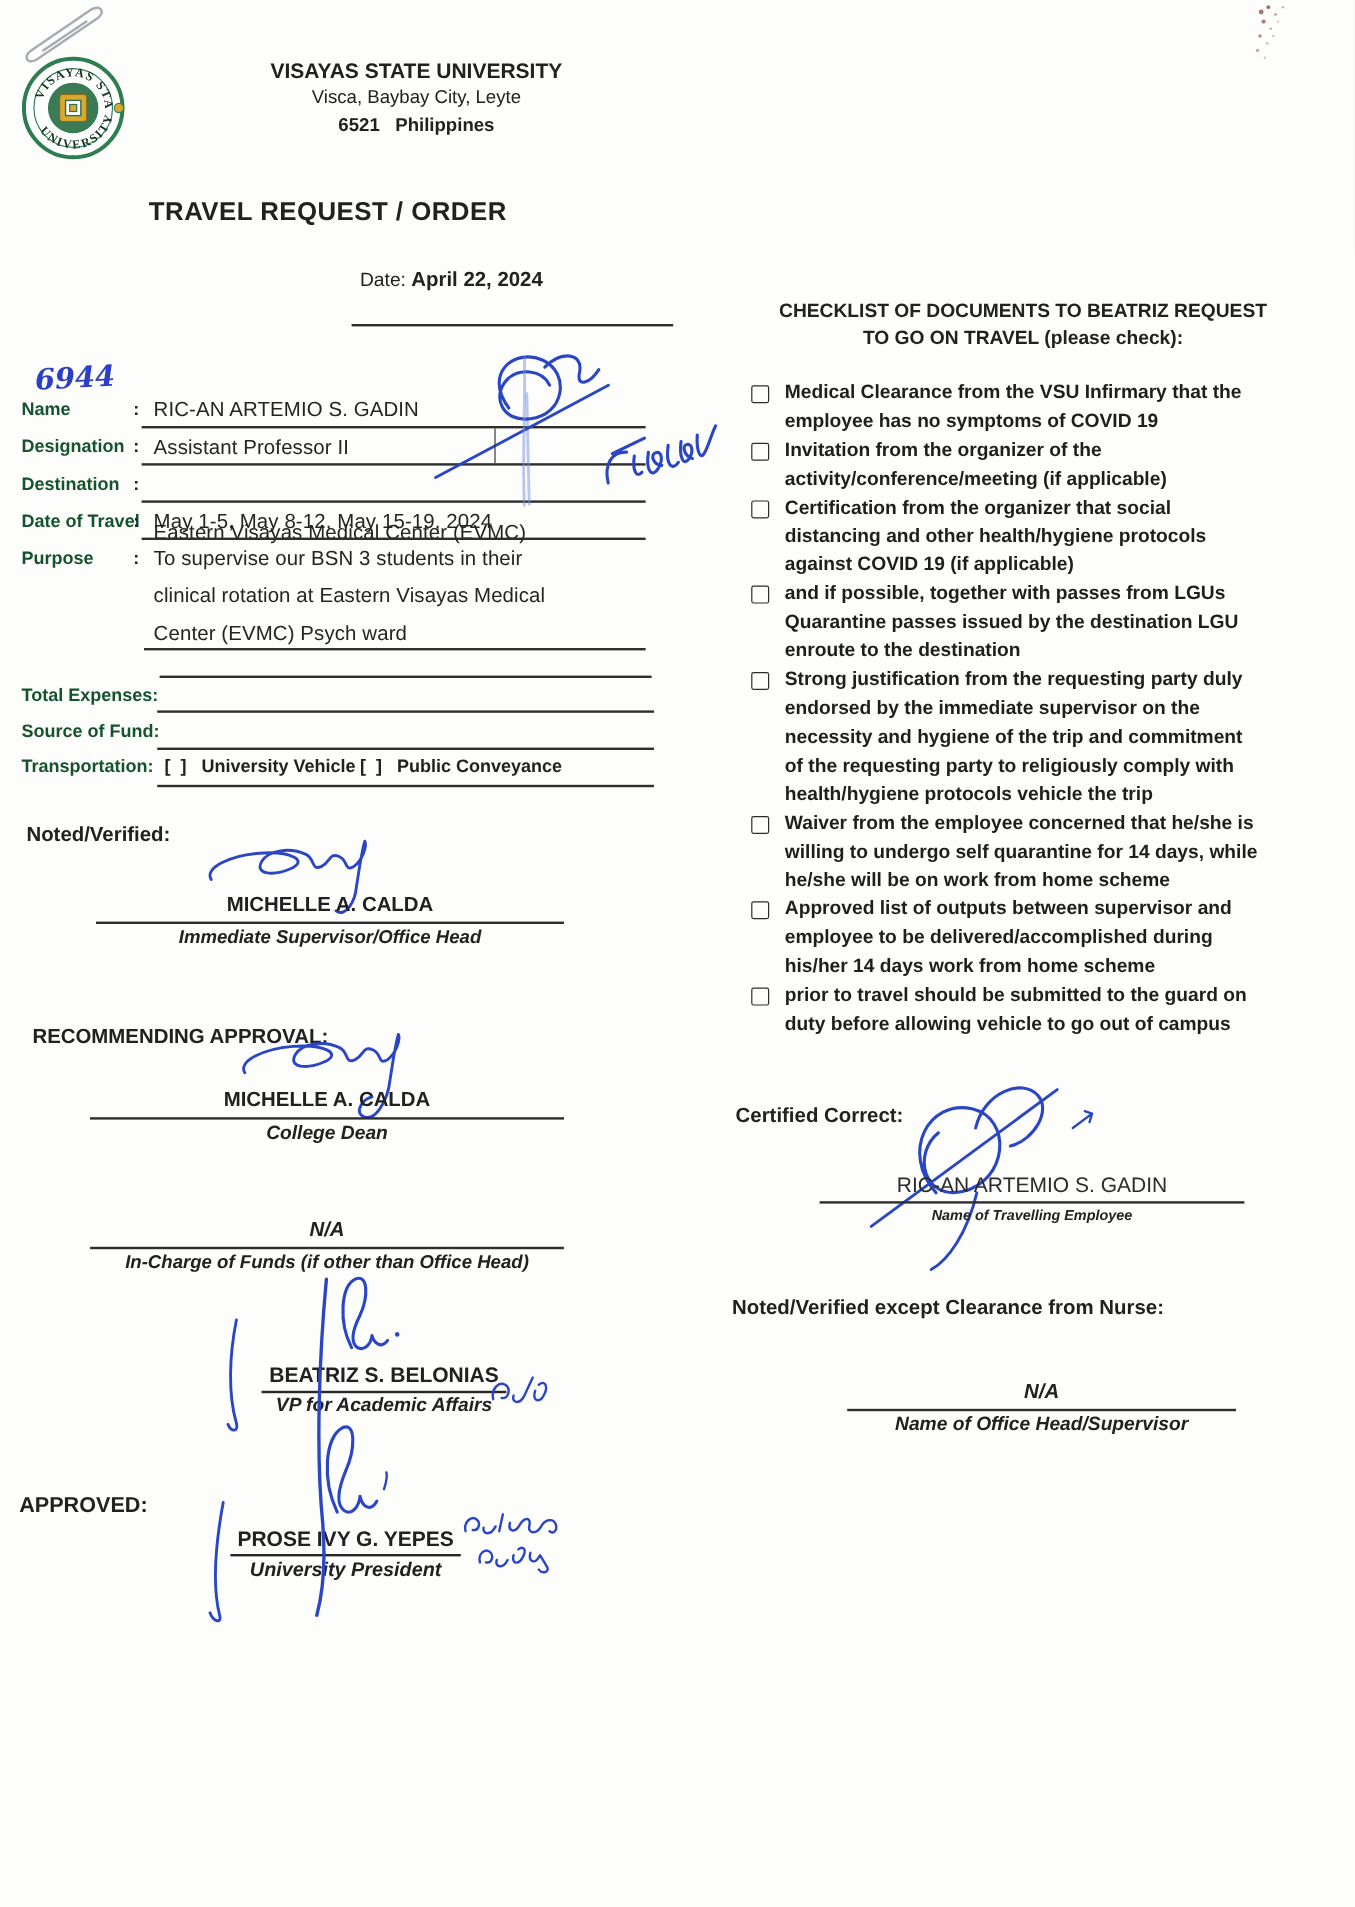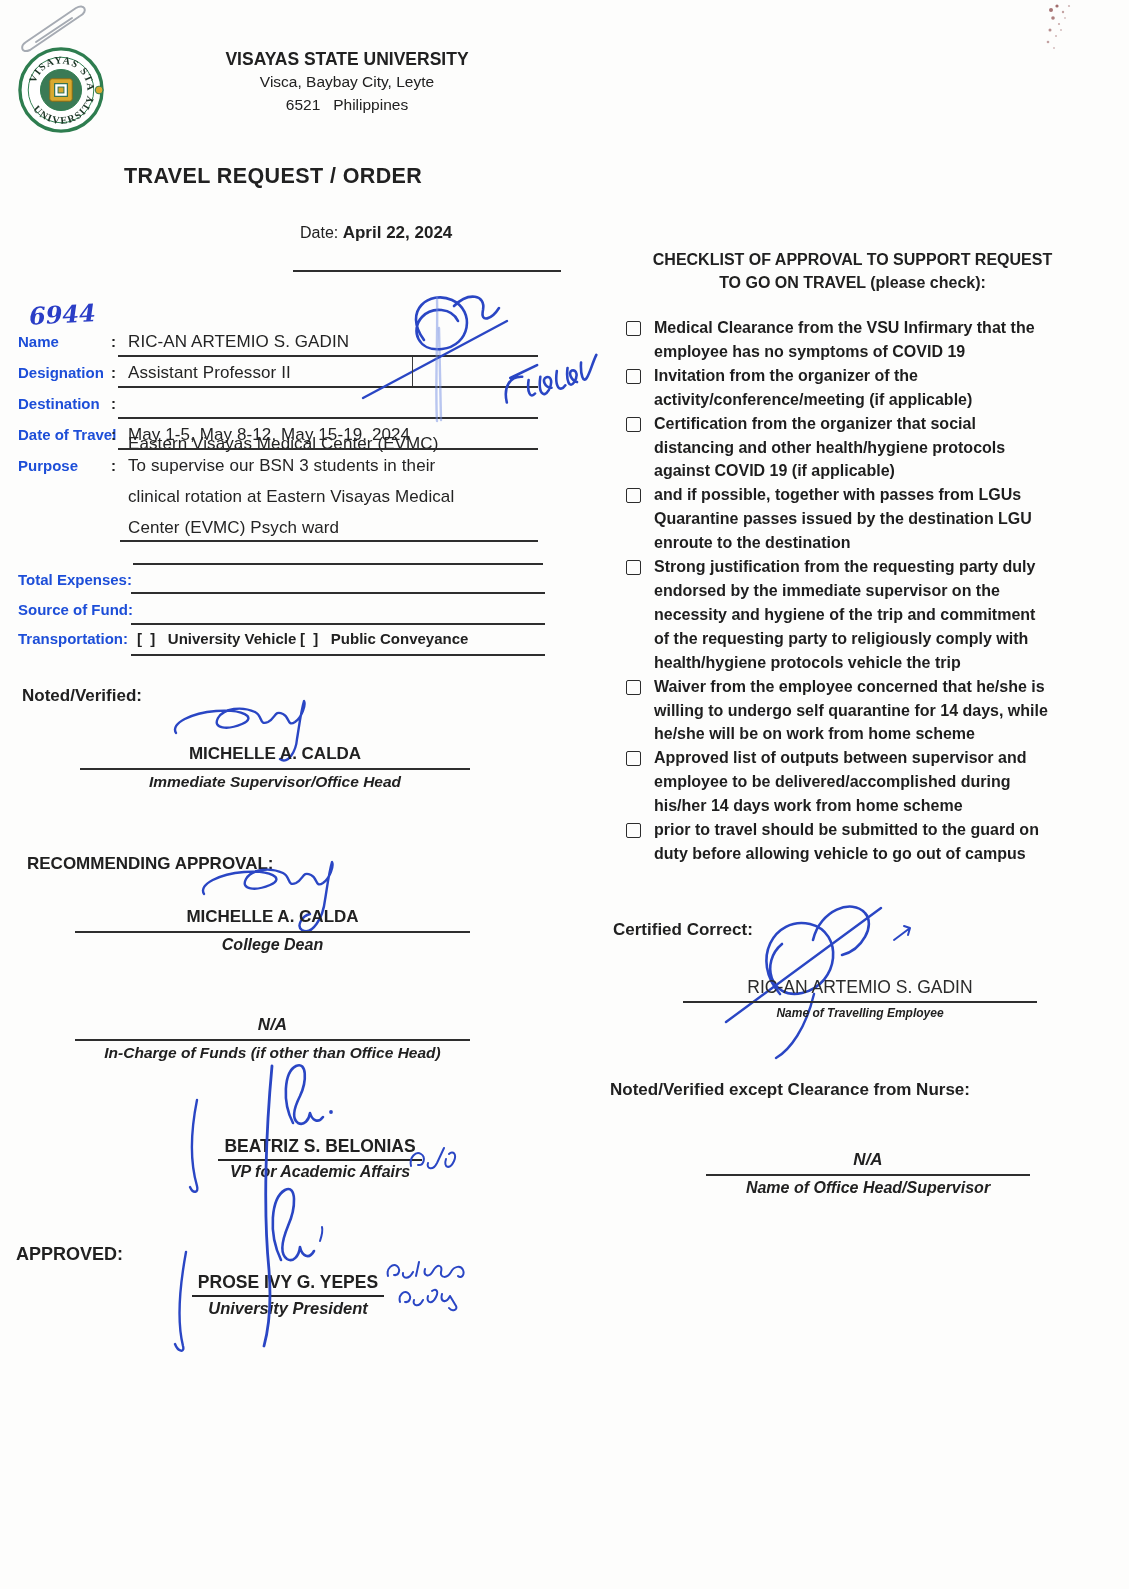--- a/index.html
+++ b/index.html
@@ -2,22 +2,22 @@
 <html><head>
 <meta charset="utf-8">
 <style>
   html,body{margin:0;padding:0;background:#e8e8e8;}
   .page{position:relative;width:1129px;height:1589px;background:#fdfdfc;
     font-family:"Liberation Sans",sans-serif;color:#212121;overflow:hidden;margin:0 auto;}
   .abs{position:absolute;}
   .b{font-weight:700;}
   .bi{font-weight:700;font-style:italic;}
   .ctr{text-align:center;}
-  .ws{white-space:pre;}
-  .lab{position:absolute;font-weight:700;font-size:15px;color:#1d4ed8;}
+  .ws{white-space:pre;font-weight:bold;}
+  .lab{position:absolute;font-weight:700;font-size:15px;color:#14532d;}
   .val{position:absolute;font-size:17px;color:#242424;letter-spacing:.1px;}
   .hline{position:absolute;border-top:2px solid #2e2e2e;height:0;}
   .name-u{display:inline-block;border-bottom:2.5px solid #262626;padding:0 6px 2px 6px;}
   .pen{stroke:#2a46c4;fill:none;stroke-linecap:round;stroke-linejoin:round;}
   .penl{stroke:rgba(118,144,228,.5);fill:none;stroke-linecap:round;}
   .chk-line{white-space:nowrap;font-weight:700;font-size:16px;line-height:23.9px;color:#1e1e1e;}
   .chk-row{display:flex;align-items:flex-start;}
   .chk-box{flex:none;width:13px;height:13px;border:1.7px solid #2c2c2c;border-radius:2px;margin:5px 13px 0 0;background:transparent;}
   .hand{position:absolute;color:#2b3ec6;font-family:"DejaVu Serif",serif;font-style:italic;}
 </style>
@@ -173,21 +173,21 @@
     <path class="pen" stroke-width="2.6" d="M64 54 C42 24 70 4 92 14 C116 25 110 60 82 63 C58 66 50 44 62 31 C72 20 92 22 98 35"></path>
     <path class="pen" stroke-width="2.6" d="M94 20 C108 6 126 8 123 24 C120 38 132 33 139 22"></path>
     <path class="pen" stroke-width="2.4" d="M3 112 L147 35"></path>
   </svg>
 
   <svg class="abs" style="left:495px;top:352px;transform:rotate(-6deg);" width="108" height="62" viewBox="0 0 108 62">
     <path class="pen" stroke-width="2.6" d="M10 46 C8 30 16 20 28 22 M16 22 L44 12 M34 26 C31 38 34 45 39 40 M46 24 C42 40 47 46 53 38 C58 31 57 24 52 25 C47 26 49 35 56 36 M63 20 C59 36 64 42 70 35 M74 18 C71 31 74 39 79 33 C84 27 83 20 78 21 C74 22 76 31 82 33 M88 14 C86 26 88 35 92 30 C96 25 99 16 104 8"></path>
   </svg>
 
   <div class="abs ctr b" style="left:620px;top:248px;width:465px;font-size:16px;line-height:23px;">
-    <div>CHECKLIST OF APPROVAL TO SUPPORT REQUEST</div>
+    <div>CHECKLIST OF DOCUMENTS TO BEATRIZ REQUEST</div>
     <div>TO GO ON TRAVEL (please check):</div>
   </div>
   <div class="abs" id="checklist-layer" style="left:626px;top:316px;width:470px;">
       <div class="chk-row">
         <div class="chk-box"></div>
         <div>
           <div class="chk-line">Medical Clearance from the VSU Infirmary that the</div>
           <div class="chk-line">employee has no symptoms of COVID 19</div>
         </div>
       </div>

